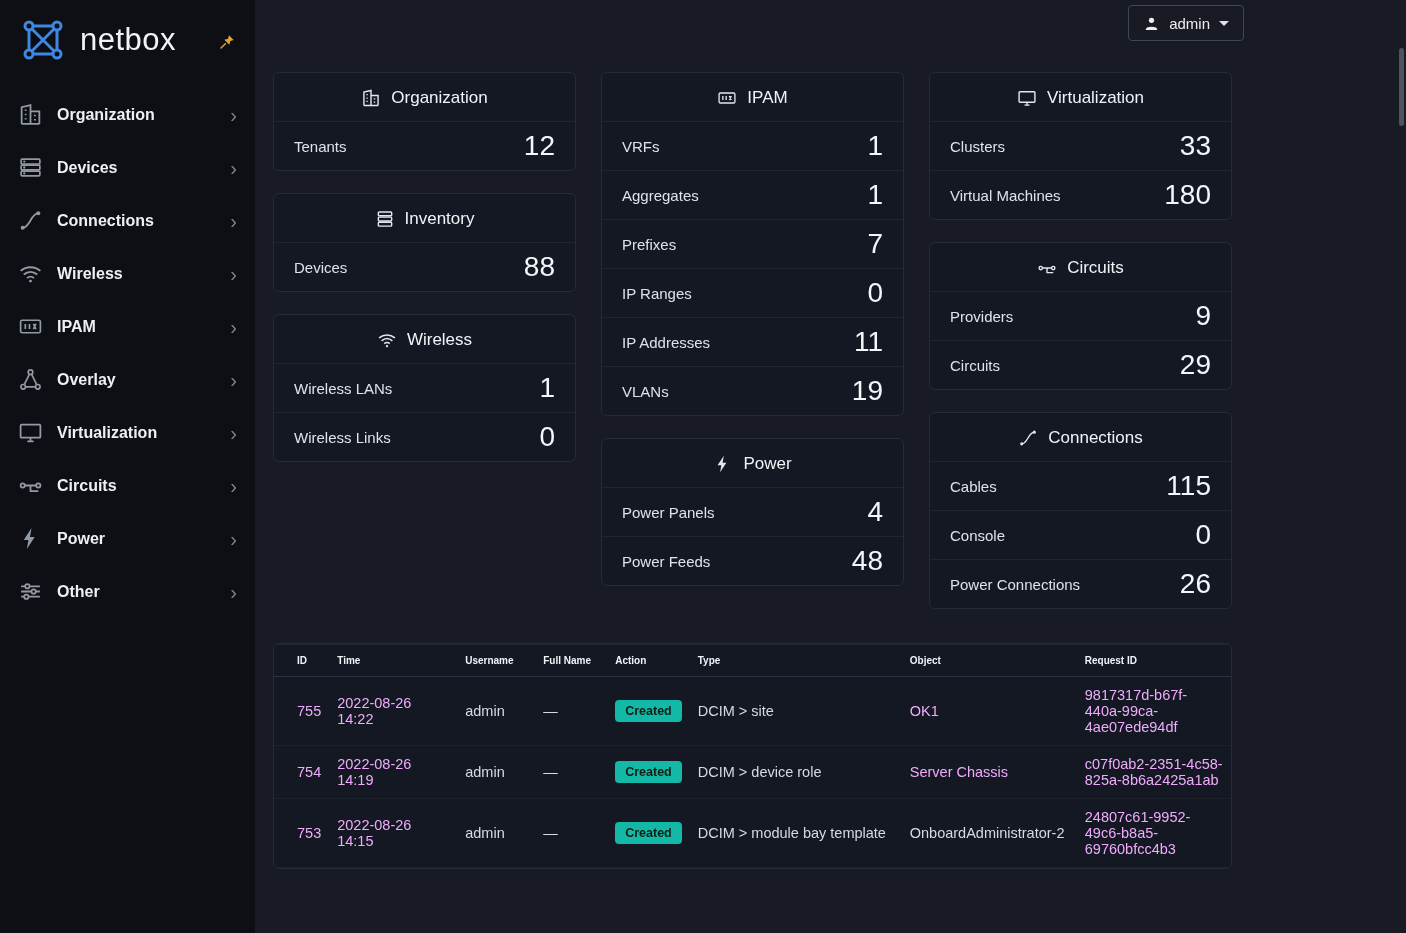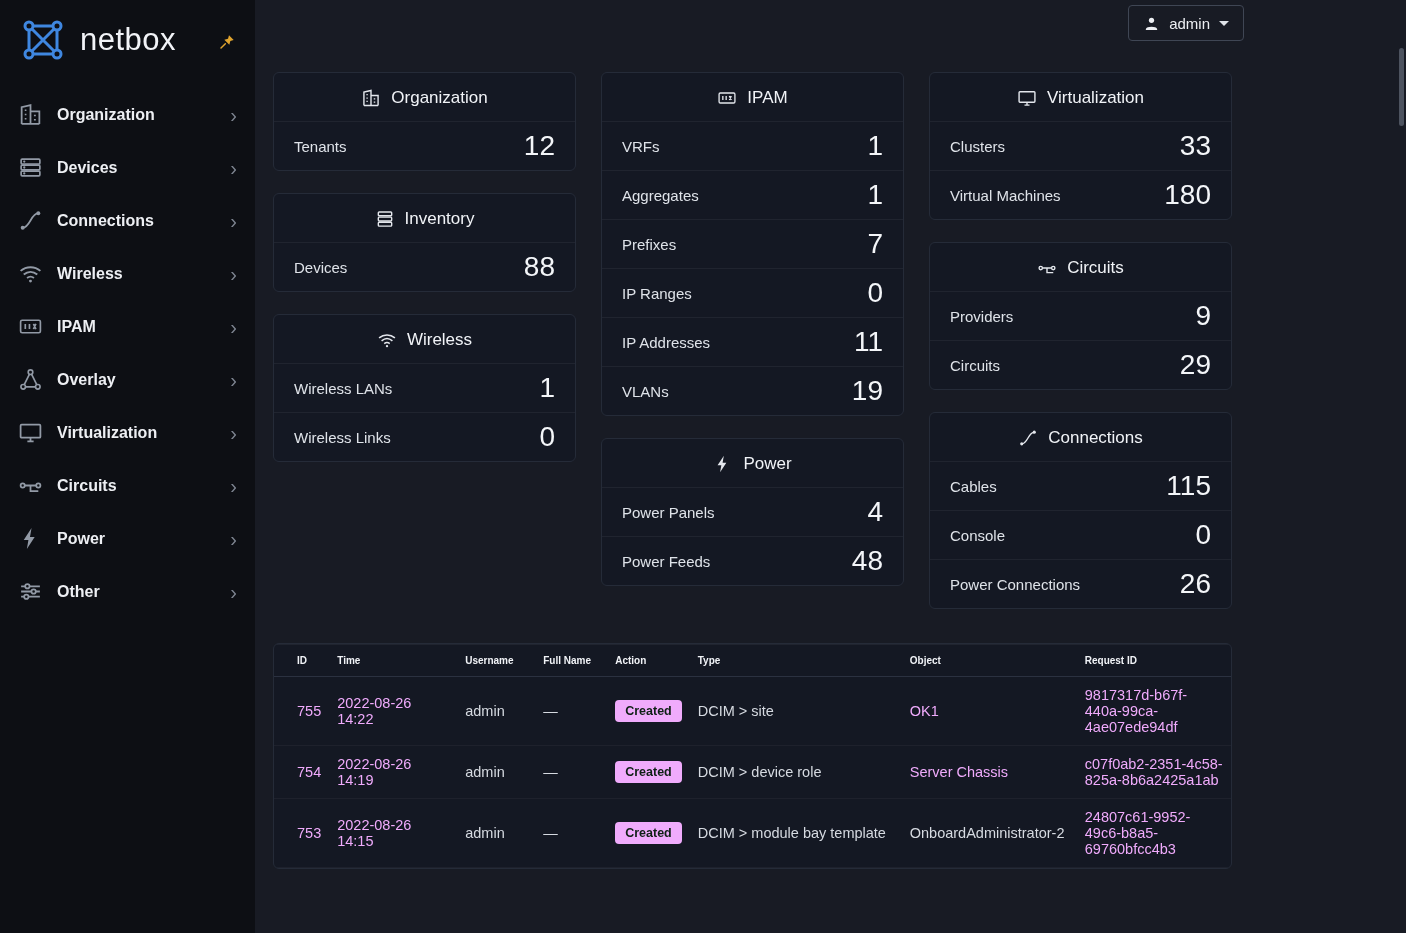--- a/index.html
+++ b/index.html
@@ -84,21 +84,21 @@
     padding: 10px 8px; border-top: 1px solid rgba(255,255,255,0.055);
     border-bottom: 1px solid #2b3140;
   }
   .cl-table td { text-align: left; padding: 10px 8px; color: #d6dae1; border-bottom: 1px solid rgba(255,255,255,0.045); }
   .cl-table th:first-child, .cl-table td:first-child { padding-left: 23px; }
   .c-id { width: 34px; } .c-time { width: 128px; } .c-user { width: 78px; }
   .c-full { width: 72px; } .c-action { width: 76px; } .c-type { width: 212px; }
   .c-object { width: 175px; }
   a.link { color: #f0abfc; text-decoration: none; }
   .badge-created {
-    display: inline-block; background: #f0abfc; color: #0e2015;
+    display: inline-block; background: #14b8a6; color: #0e2015;
     font-size: 12.5px; font-weight: 700; padding: 4px 10px; border-radius: 4px;
   }
 
   
   .scrollbar-thumb {
     position: fixed; right: 2px; top: 48px; width: 5px; height: 78px;
     background: #4d535f; border-radius: 3px; z-index: 50;
   }
 </style>
 </head>

